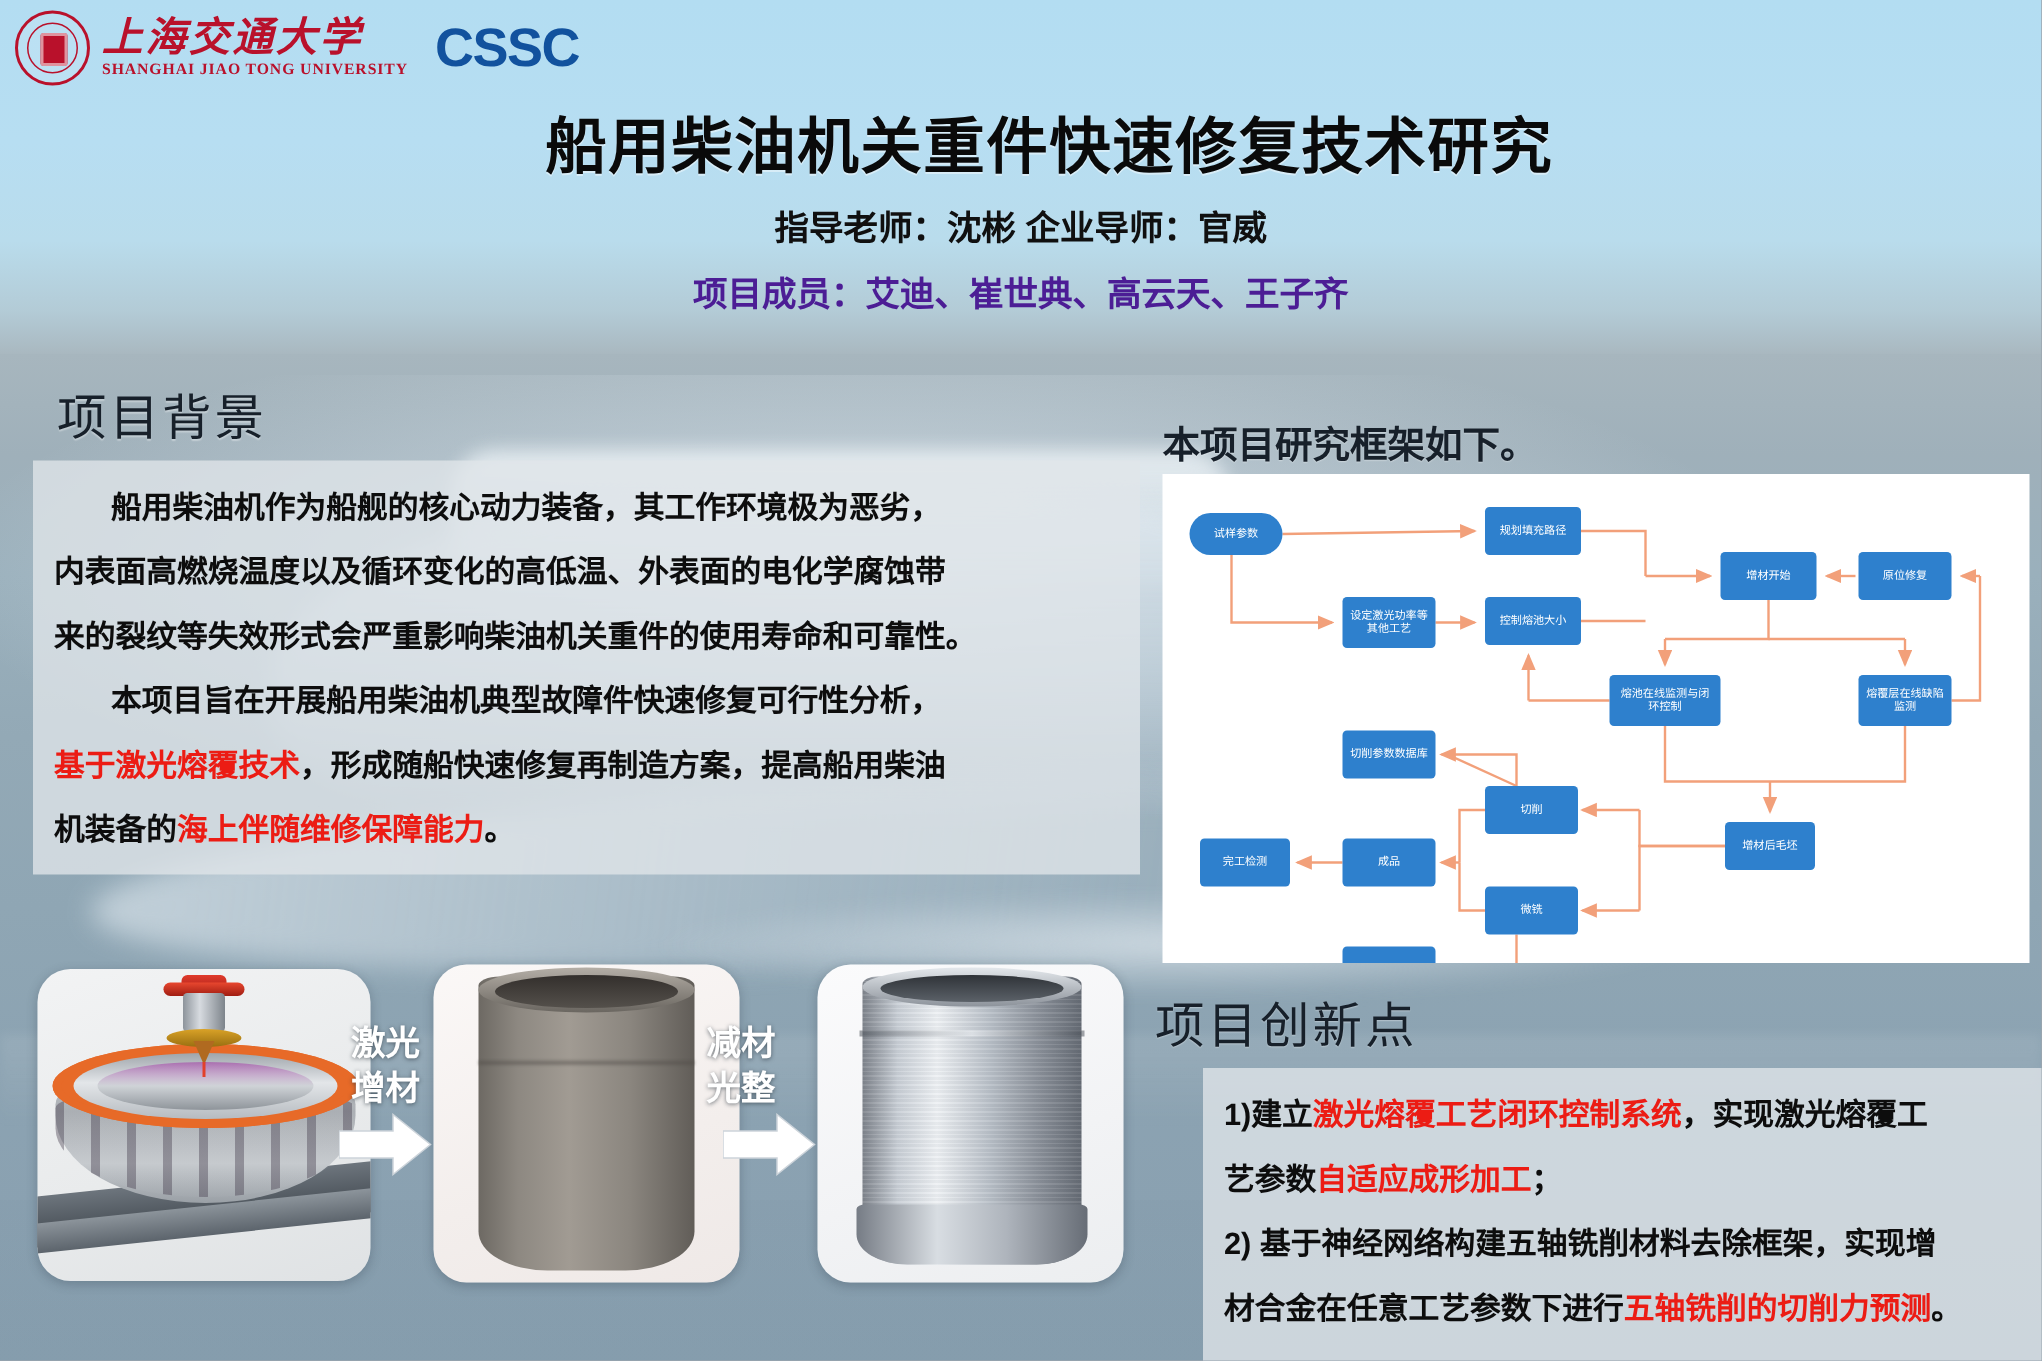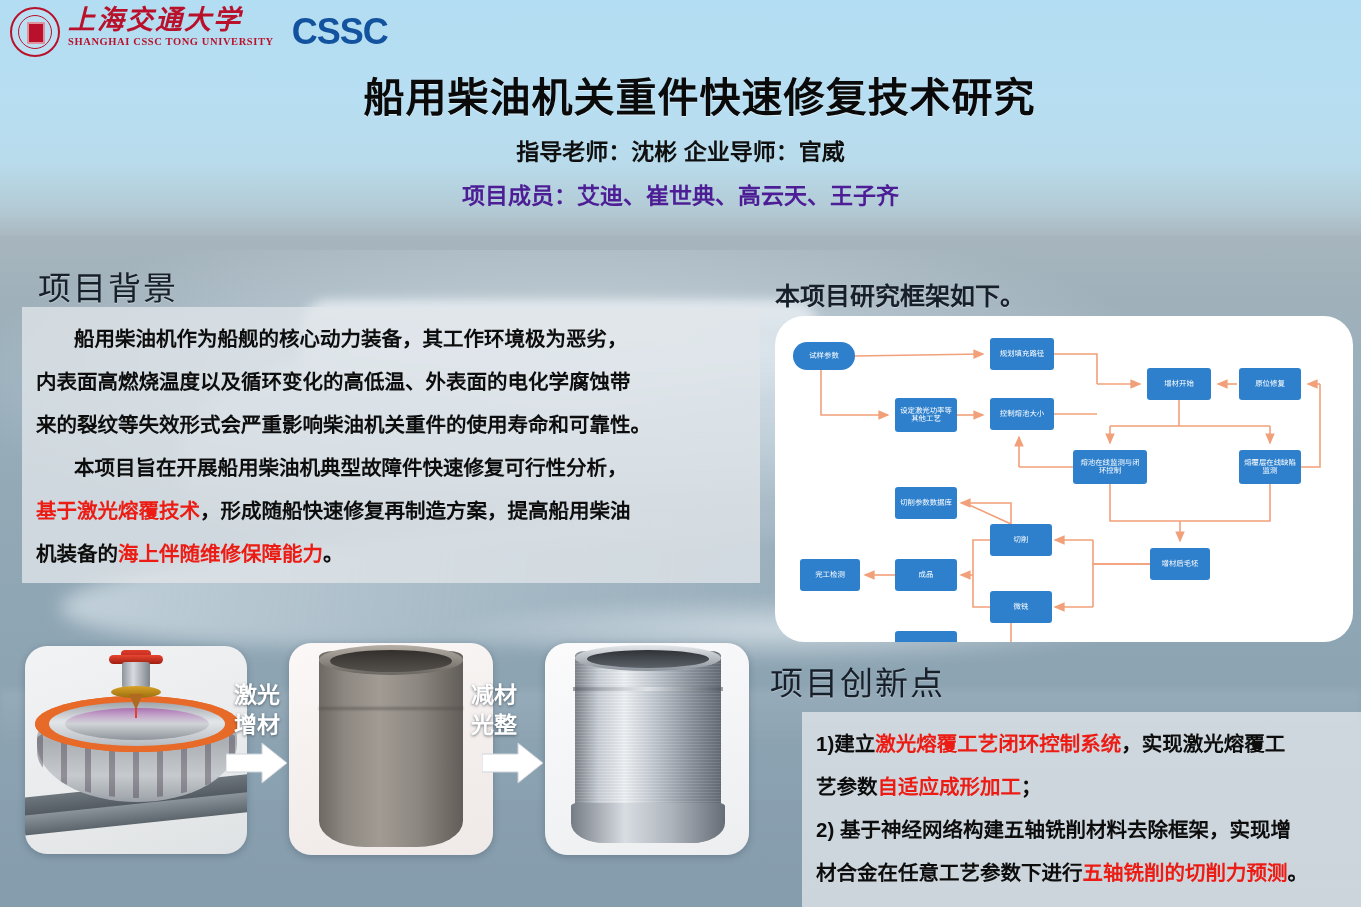--- a/index.html
+++ b/index.html
@@ -28,21 +28,21 @@
     border-radius:50%;filter:blur(9px);transform:rotate(-3deg);}
   .bg-foam{position:absolute;left:430px;top:595px;width:700px;height:70px;
     background:radial-gradient(ellipse at 50% 50%, rgba(242,247,251,.6), rgba(210,222,232,0) 70%);filter:blur(6px);}
   .bg-wave-a{position:absolute;left:0;top:690px;width:1361px;height:60px;
     background:linear-gradient(180deg,rgba(255,255,255,.10),rgba(255,255,255,0));filter:blur(4px);}
   .bg-wave-b{position:absolute;left:0;top:800px;width:1361px;height:107px;
     background:linear-gradient(180deg,rgba(120,140,155,.10),rgba(110,132,148,.20));}
 
   
   .logo-row{position:absolute;left:10px;top:4px;height:56px;display:flex;align-items:center;gap:18px;z-index:6;}
-  .sjtu-logo{display:flex;align-items:flex-start;gap:8px;}
+  .sjtu-logo{display:flex;align-items:center;gap:8px;}
   .sjtu-seal{width:50px;height:50px;border-radius:50%;border:2.4px solid #b9112b;
     position:relative;box-sizing:border-box;background:rgba(255,255,255,.10);}
   .sjtu-seal::before{content:"";position:absolute;left:6px;top:6px;right:6px;bottom:6px;
     border-radius:50%;border:1.3px solid #b9112b;}
   .sjtu-seal::after{content:"";position:absolute;left:15px;top:13px;width:18px;height:22px;
     background:#b9112b;border-radius:2px;box-shadow:0 0 0 2px rgba(255,255,255,.55) inset;}
   .sjtu-cn{font-family:"Liberation Serif","DejaVu Serif",serif;font-weight:bold;
     font-size:27px;color:#b9112b;letter-spacing:2px;line-height:1;font-style:italic;}
   .sjtu-en{font-family:"Liberation Serif","DejaVu Serif",serif;font-size:10.5px;color:#b9112b;
     letter-spacing:.6px;font-variant:small-caps;font-weight:bold;margin-top:2px;}
@@ -53,36 +53,36 @@
     font-size:41px;font-weight:bold;color:#0a0a0a;letter-spacing:1px;z-index:6;
     text-shadow:0 1px 0 rgba(255,255,255,.45);padding-left:19px;}
   .poster-sub1{position:absolute;left:0;top:133px;width:1361px;text-align:center;
     font-size:23px;font-weight:bold;color:#101010;z-index:6;}
   .poster-sub2{position:absolute;left:0;top:177px;width:1361px;text-align:center;
     font-size:23px;font-weight:bold;color:#4c1d95;z-index:6;}
 
   
   .sec-head{position:absolute;font-family:"Liberation Sans",sans-serif;font-size:33px;
     color:#17202a;letter-spacing:2px;z-index:6;text-shadow:0 1px 1px rgba(255,255,255,.35);}
-  #head-background{left:38px;top:262px;}
+  #head-background{left:38px;top:252px;}
   #head-framework{left:775px;top:276px;font-size:25px;font-weight:bold;letter-spacing:0;}
   #head-innovation{left:770px;top:657px;}
 
   
   .text-panel{position:absolute;background:rgba(224,229,233,.78);z-index:5;
     box-sizing:border-box;padding:10px 14px 12px 14px;}
   #panel-background{left:22px;top:307px;width:738px;height:276px;}
   #panel-innovation{left:802px;top:712px;width:592px;height:220px;}
   .body-line{font-size:20.5px;font-weight:bold;color:#0d0d0d;line-height:43px;white-space:nowrap;}
   .body-line.indent{text-indent:38px;}
   .hl{color:#ec1c14;}
 
   
   #flow-panel{position:absolute;left:775px;top:316px;width:578px;height:326px;
-    background:#ffffff;z-index:5;border-radius:29px;}
+    background:#ffffff;z-index:5;}
   #flow-svg{position:absolute;left:0;top:0;width:573px;height:326px;}
   .fl-box{fill:#2e80cd;}
   .fl-line{stroke:#f2a07a;stroke-width:1.6;fill:none;}
   .fl-head{fill:#f2a07a;}
   .fl-txt{fill:#ffffff;font-family:"Liberation Sans",sans-serif;font-size:7.4px;
     text-anchor:middle;dominant-baseline:middle;}
 
   
   .proc-img{position:absolute;border-radius:22px;overflow:hidden;z-index:5;
     box-shadow:0 2px 7px rgba(40,55,70,.28);}
@@ -176,21 +176,21 @@
   <div class="bg-wake"></div>
   <div class="bg-foam"></div>
   <div class="bg-wave-a"></div>
   <div class="bg-wave-b"></div>
 
   <div class="logo-row">
     <div class="sjtu-logo">
       <div class="sjtu-seal"></div>
       <div>
         <div class="sjtu-cn">上海交通大学</div>
-        <div class="sjtu-en">SHANGHAI CSSC TONG UNIVERSITY</div>
+        <div class="sjtu-en">SHANGHAI JIAO TONG UNIVERSITY</div>
       </div>
     </div>
     <div class="cssc-logo">CSSC</div>
   </div>
 
   <div class="poster-title">船用柴油机关重件快速修复技术研究</div>
   <div class="poster-sub1">指导老师：沈彬  企业导师：官威</div>
   <div class="poster-sub2">项目成员：艾迪、崔世典、高云天、王子齐</div>
 
   <div class="sec-head" id="head-background">项目背景</div>

